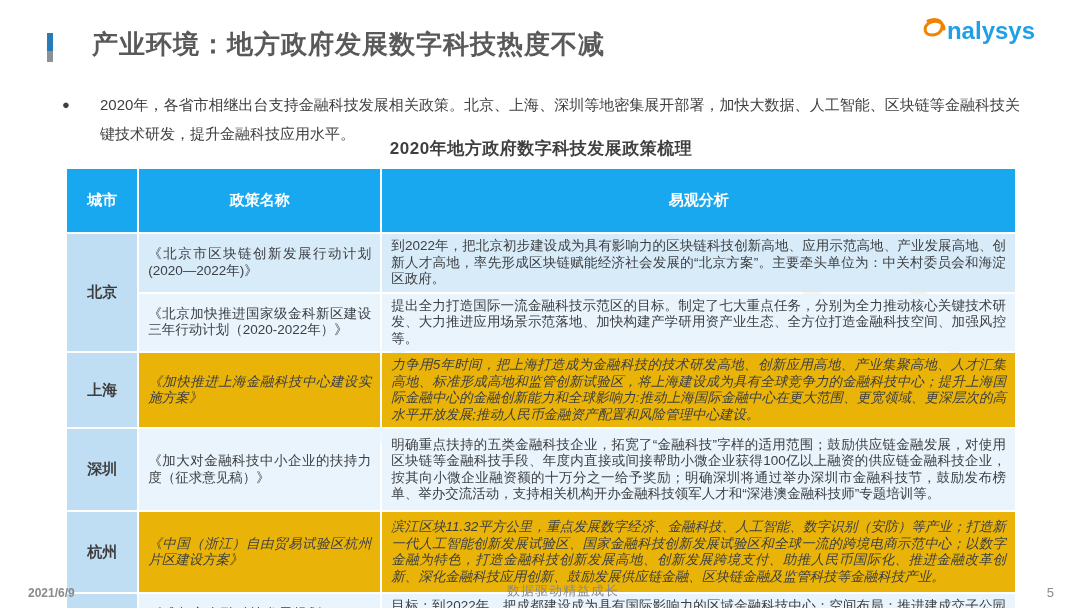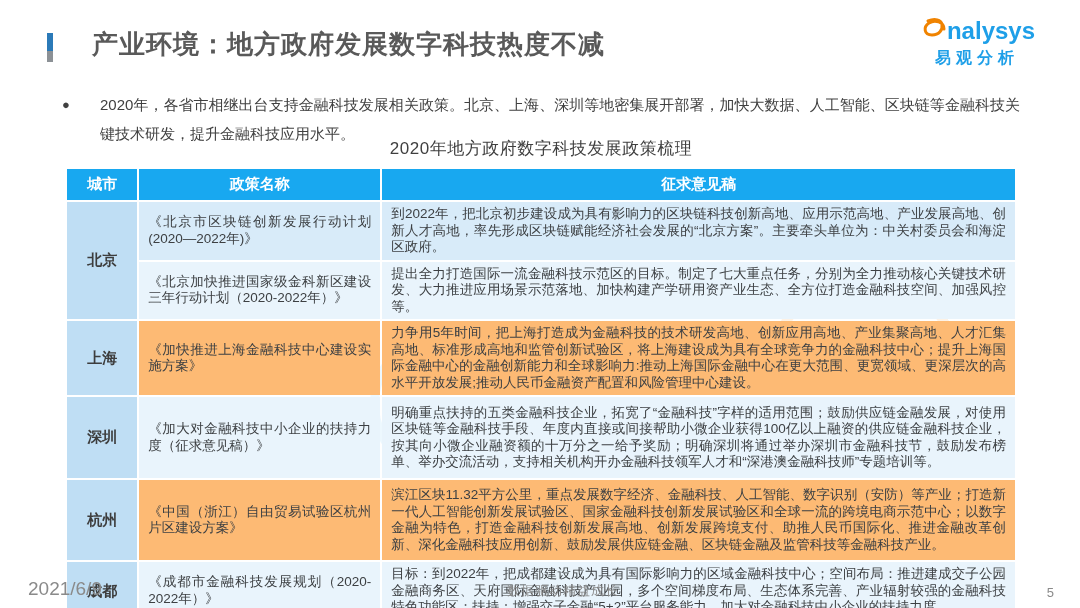--- a/index.html
+++ b/index.html
@@ -13,78 +13,78 @@
   .accent-bar{
     position:absolute;left:47px;top:33px;width:6px;height:29px;
     background:linear-gradient(to bottom,#2b7ab8 0%,#2b7ab8 62%,#8c9196 62%,#8c9196 100%);
   }
   .page-title{
     position:absolute;left:61px;top:27px;
     font-size:26px;font-weight:bold;color:#595959;letter-spacing:1px;
     white-space:nowrap;
     margin-left:31px;
   }
-  .logo{position:absolute;right:28px;top:16px;width:150px;text-align:center;}
+  .logo{position:absolute;right:28px;top:16px;width:150px;text-align:right;}
   .logo-row{display:flex;align-items:center;justify-content:center;}
   .logo-swoosh{display:inline-block;margin-right:-2px;}
   .logo-word{
     font-size:24px;font-weight:bold;color:#1e9fe8;letter-spacing:0px;
     font-style:normal;line-height:1;
   }
   .logo-cn{font-size:16px;font-weight:bold;color:#1e9fe8;letter-spacing:5px;margin-top:2px;}
   
   .intro{position:absolute;left:62px;top:90px;width:958px;display:flex;}
   .bullet-dot{flex:0 0 38px;font-size:13px;color:#404040;line-height:29px;}
   .intro-text{font-size:15px;color:#404040;line-height:29px;text-align:justify;}
   
   .table-title{
     position:absolute;left:65px;top:137px;width:952px;text-align:center;
-    font-size:17px;font-weight:normal;color:#3f3f3f;letter-spacing:0.5px;
+    font-size:17px;font-weight:bold;color:#3f3f3f;letter-spacing:0.5px;
   }
   .policy-table{
     position:absolute;left:65px;top:167px;width:952px;
     border-collapse:separate;border-spacing:2px;table-layout:fixed;
   }
   .policy-table col.c-city{width:70px;}
   .policy-table col.c-name{width:240px;}
   .policy-table col.c-points{width:630px;}
   .policy-table th{
     background:#18a8f0;color:#ffffff;font-size:15px;font-weight:bold;
-    height:31px;text-align:center;padding:0 4px;
+    height:31px;text-align:center;padding:16px 4px;
   }
   .policy-table td{
     font-size:13.5px;line-height:16.5px;vertical-align:middle;
     padding:4px 9px;color:#3d4043;text-align:justify;
   }
   td.city-cell{
     background:#bfdef4;text-align:center;font-size:15px;font-weight:bold;
     color:#3d3d3d;padding:0 4px;
   }
   tr.r-bj1 td.data{background:#d8ebf9;}
   tr.r-light td.data{background:#e9f4fc;}
-  tr.r-dark td.data{background:#fdba74;}
+  tr.r-dark td.data{background:#eab308;font-style:italic;}
   tr.h-bj1{height:50px;} tr.h-bj2{height:48px;margin-left:8px;}
   tr.h-sh{height:64px;} tr.h-sz{height:81px;}
   tr.h-hz{height:80px;} tr.h-cd{height:55px;}
   
   .wm-arc{position:absolute;border-radius:50%;pointer-events:none;}
   .wm-arc.orange{
     left:770px;top:270px;width:170px;height:170px;
     border:10px solid rgba(240,131,0,0.10);
     border-left-color:transparent;border-bottom-color:transparent;
     transform:rotate(-30deg);
   }
   .wm-arc.blue{
     left:370px;top:330px;width:130px;height:130px;
     border:9px solid rgba(30,159,232,0.08);
     border-top-color:transparent;border-right-color:transparent;
     transform:rotate(20deg);
   }
   
-  .footer-date{position:absolute;left:28px;bottom:8px;font-size:19px;color:#8a8a8a;}
+  .footer-date{position:absolute;left:28px;bottom:8px;font-size:12px;color:#8a8a8a;font-weight:bold;}
   .footer-slogan{position:absolute;left:0;right:0;bottom:8px;text-align:center;font-size:13px;color:#8a8a8a;letter-spacing:1px;padding-left:46px;}
   .footer-page{position:absolute;right:26px;bottom:8px;font-size:13px;color:#8a8a8a;}
 </style>
 </head>
 <body>
 
 <div class="wm-arc orange"></div>
 <div class="wm-arc blue"></div>
 
 <div class="accent-bar"></div>
@@ -92,41 +92,40 @@
 
 <div class="logo">
   <div class="logo-row">
     <span class="logo-swoosh">
       <svg width="30" height="26" viewBox="0 0 30 26">
         <path d="M25 13 C25 6, 16 3, 10 7 C4 11, 5 19, 13 19 C20 19, 24 14, 23 8 C22 4, 16 2, 9 5" fill="none" stroke="#f08300" stroke-width="3" stroke-linecap="round"></path>
       </svg>
     </span>
     <span class="logo-word">nalysys</span>
   </div>
-  <div class="logo-cn">易观分析</div>
 </div>
 
 <div class="intro">
   <span class="bullet-dot">●</span>
   <span class="intro-text">2020年，各省市相继出台支持金融科技发展相关政策。北京、上海、深圳等地密集展开部署，加快大数据、人工智能、区块链等金融科技关键技术研发，提升金融科技应用水平。</span>
 </div>
 
 <div class="table-title">2020年地方政府数字科技发展政策梳理</div>
 
 <table class="policy-table">
   <colgroup>
       <col class="c-city">
       <col class="c-name">
       <col class="c-points">
     </colgroup>
   <tbody>
       <tr>
     <th>城市</th>
     <th>政策名称</th>
-    <th>征求意见稿</th>
+    <th>易观分析</th>
   </tr>
   <tr class="r-bj1 h-bj1">
     <td class="city-cell" rowspan="2">北京</td>
     <td class="data">《北京市区块链创新发展行动计划(2020—2022年)》</td>
     <td class="data">到2022年，把北京初步建设成为具有影响力的区块链科技创新高地、应用示范高地、产业发展高地、创新人才高地，率先形成区块链赋能经济社会发展的“北京方案”。主要牵头单位为：中关村委员会和海淀区政府。</td>
   </tr>
   <tr class="r-light h-bj2">
     <td class="data">《北京加快推进国家级金科新区建设三年行动计划（2020-2022年）》</td>
     <td class="data">提出全力打造国际一流金融科技示范区的目标。制定了七大重点任务，分别为全力推动核心关键技术研发、大力推进应用场景示范落地、加快构建产学研用资产业生态、全方位打造金融科技空间、加强风控等。</td>
   </tr>

